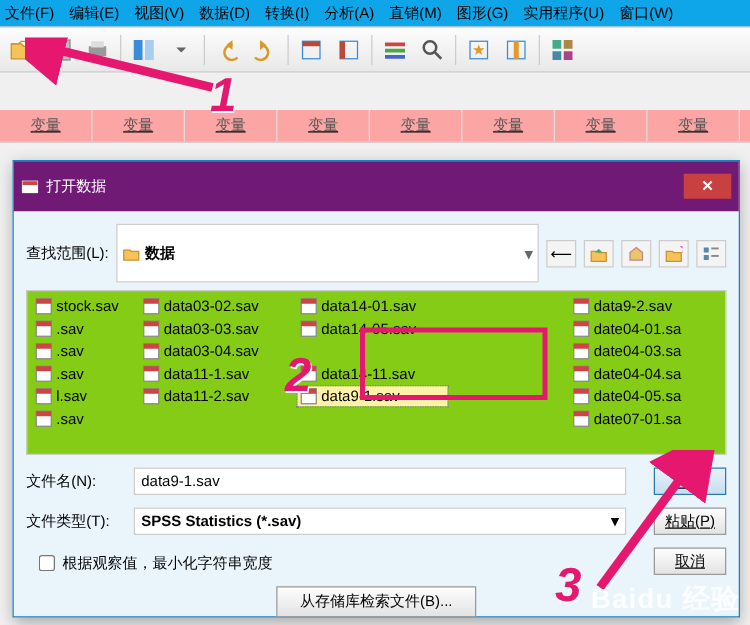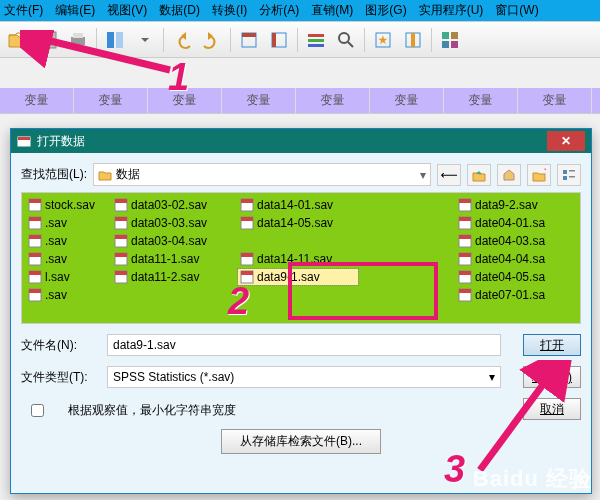--- a/index.html
+++ b/index.html
@@ -2,44 +2,44 @@
 <html><head>
 <meta charset="utf-8">
 <style>
 * { margin: 0; padding: 0; box-sizing: border-box; font-family: "Microsoft YaHei", sans-serif; font-size: 12px; }
 body { width: 600px; height: 500px; background: #f0f0f0; overflow: hidden; position: relative; }
 .menubar { background: #0ea5e9; border-bottom: 1px solid #ccc; padding: 2px 4px; display: flex; gap: 12px; }
 .menubar span { cursor: pointer; }
 .toolbar { background: linear-gradient(#fdfdfd,#e8e8e8); border-bottom: 1px solid #ccc; padding: 3px 4px; display: flex; gap: 2px; align-items: center; height: 36px; }
 .tbtn { width: 28px; height: 28px; display: flex; align-items: center; justify-content: center; border: 1px solid transparent; border-radius: 2px; }
 .tsep { width: 1px; height: 24px; background: #ccc; margin: 0 2px; }
-.colheaders { background: #c4b5fd; border-bottom: 1px solid #ccc; display: flex; margin-top: 30px; }
+.colheaders { background: #fca5a5; border-bottom: 1px solid #ccc; display: flex; margin-top: 30px; text-decoration: underline; }
 .colheaders div { width: 74px; text-align: center; padding: 4px 0; border-right: 1px solid #ddd; color: #555; }
 .dialog { position: absolute; left: 10px; top: 128px; width: 582px; height: 366px; background: #eaf4fb; border: 1px solid #1b7fc4; box-shadow: 0 4px 12px rgba(0,0,0,.3); }
-.titlebar { background: #0f766e; color: #fff; display: flex; align-items: center; padding: 4px 6px; height: 24px; }
+.titlebar { background: #701a75; color: #fff; display: flex; align-items: center; padding: 20px 6px; height: 24px; }
 .titlebar .ttext { flex: 1; margin-left: 6px; }
 .closebtn { width: 38px; height: 20px; background: #c94040; color: #fff; display: flex; align-items: center; justify-content: center; font-weight: bold; cursor: pointer; }
 .lookrow { display: flex; align-items: center; padding: 10px 10px 6px; gap: 6px; }
-.lookdrop { flex: 1; background: #fff; border: 1px solid #ccc; padding: 2px 4px; display: flex; align-items: center; gap: 4px; }
+.lookdrop { flex: 1; background: #fff; border: 1px solid #ccc; padding: 14px 4px; display: flex; align-items: center; gap: 4px; font-weight: bold; }
 .lookdrop .arrow { color: #666; }
 .minibtn { width: 24px; height: 22px; background: #f4f4f4; border: 1px solid #ccc; display: flex; align-items: center; justify-content: center; cursor: pointer; }
 .filepane { margin: 0 10px; background: #84cc16; border: 1px solid #ccc; height: 132px; overflow: hidden; display: flex; padding: 4px; gap: 6px; position: relative; }
 .filecol { display: flex; flex-direction: column; gap: 2px; min-width: 120px; }
 .fileitem { display: flex; align-items: center; gap: 3px; padding: 1px 2px; white-space: nowrap; cursor: pointer; }
 .fileitem.selected { background: #fff2a8; outline: 1px dotted #888; }
 .ficon { width: 14px; height: 14px; display: inline-flex; }
 .formarea { padding: 10px 10px 4px; }
 .formrow { display: flex; align-items: center; gap: 16px; margin-bottom: 10px; }
 .formrow label { width: 70px; }
 .formrow input, .formrow .combo { flex: 1; background: #fff; border: 1px solid #ccc; padding: 3px 5px; height: 22px; }
-.combo { display: flex; align-items: center; justify-content: space-between; }
+.combo { display: flex; align-items: center; justify-content: space-between; font-weight: bold; }
 .btn { width: 58px; height: 22px; background: linear-gradient(#fdfdfd,#e3e3e3); border: 1px solid #999; display: flex; align-items: center; justify-content: center; cursor: pointer; }
 .btn.primary { background: linear-gradient(#e8f2fb,#c6deee); border-color: #2a7ab0; }
 .btnstack { display: flex; flex-direction: column; gap: 6px; margin-left: 6px; text-decoration: underline; }
-.checkrow { display: flex; align-items: center; gap: 24px; margin: 4px 0 10px 10px; }
+.checkrow { display: flex; align-items: center; gap: 6px; margin: 4px 0 10px 10px; }
 .bottombtn { margin: 0 auto; display: block; padding: 3px 18px; background: linear-gradient(#fdfdfd,#e3e3e3); border: 1px solid #999; cursor: pointer; }
 .annot-num { position: absolute; font-size: 38px; font-weight: bold; color: #e5176f; text-shadow: 1px 1px 0 #fff; font-style: italic; z-index: 50; pointer-events: none; }
 .annot-arrow { position: absolute; z-index: 49; pointer-events: none; }
 .annot-box { position: absolute; border: 4px solid #e5176f; z-index: 48; pointer-events: none; }
 .watermark { position: absolute; right: 8px; bottom: 6px; color: #fff; opacity: .85; font-size: 22px; font-weight: bold; letter-spacing: 1px; z-index: 60; pointer-events: none; }
 </style>
 </head>
 <body>
 
 <div class="menubar">

